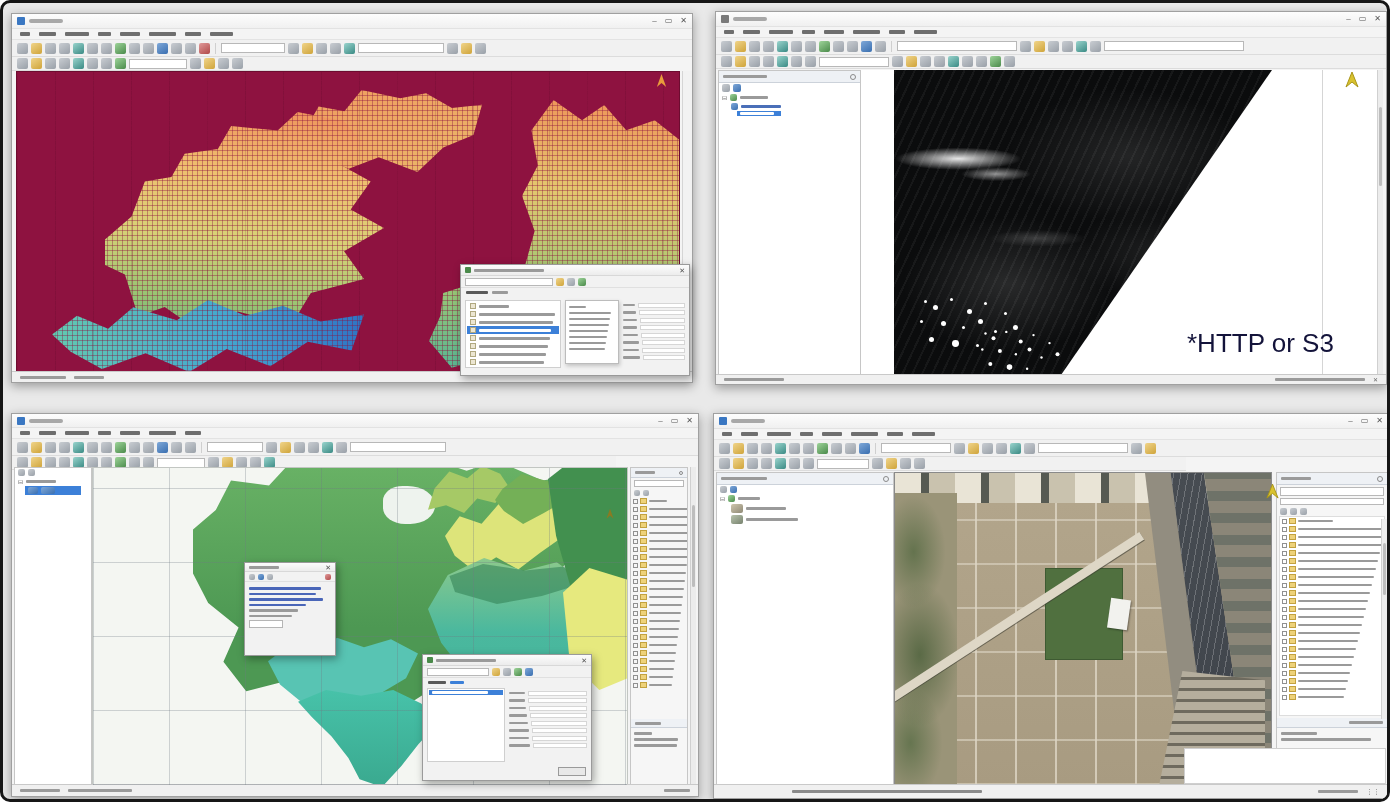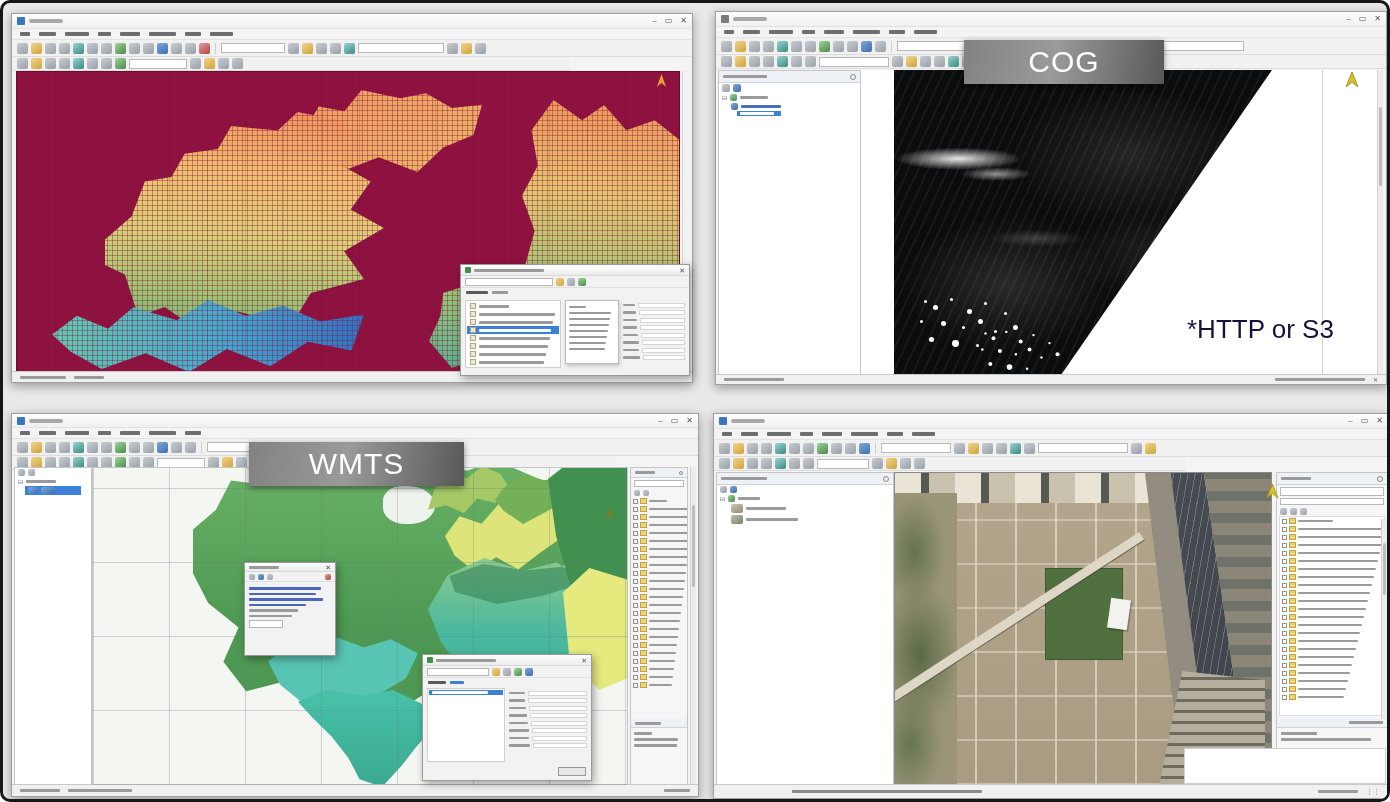--- a/index.html
+++ b/index.html
@@ -400,24 +400,23 @@
       </div>
       <div style="position:absolute;left:461px;top:0;bottom:0;width:1px;background:#d5d5d5"></div>
       <span class="narrow" style="left:484px;top:2px">
         <svg width="14" height="17" viewBox="0 0 14 17">
             <path d="M7 0 L13 15 L7 10 L1 15 Z" fill="#d9c22f" stroke="#a89418" stroke-width="1"></path>
           </svg>
       </span>
       <div class="scrollv" style="right:0">
           <i></i>
         </div>
-      <div class="annot" style="left:326px;top:244px">*HTTP or S3</div>
-    </div>
-
-    <div class="banner" style="left:248px;top:28px;width:200px;height:44px">COG</div>
+      <div class="annot" style="left:326px;top:258px">*HTTP or S3</div>
+    </div>
+
 
     <div class="statusbar" style="height:10px">
       <span class="bar" style="width:60px"></span>
         <span class="bar" style="width:90px;margin-left:auto"></span>
         <span style="font-size:6px;color:#666">✕</span>
     </div>
   </div>
 
   <div class="window" style="left:8px;top:410px;width:688px;height:384px">
     <div class="titlebar" style="height:14px">
@@ -662,21 +661,20 @@
       <div style="padding:1px 3px">
           <div class="bar" style="width:35%"></div>
           <div class="bar" style="width:88%"></div>
           <div class="bar" style="width:86%"></div>
         </div>
     </div>
     <div class="scrollv" style="right:2px;top:53px;bottom:12px">
         <i></i>
       </div>
 
-    <div class="banner" style="left:237px;top:28px;width:215px;height:44px">WMTS</div>
 
     <div class="dlg" style="left:232px;top:148px;width:92px;height:94px">
       <div class="dtitle" style="height:9px">
           <span class="bar" style="width:30px;margin:0"></span>
           <span class="x">✕</span>
         </div>
       <div class="dtool" style="height:10px">
           <span class="ti" style="width:6px;height:6px"></span>
           <span class="ti c1" style="width:6px;height:6px"></span>
           <span class="ti" style="width:6px;height:6px"></span>

